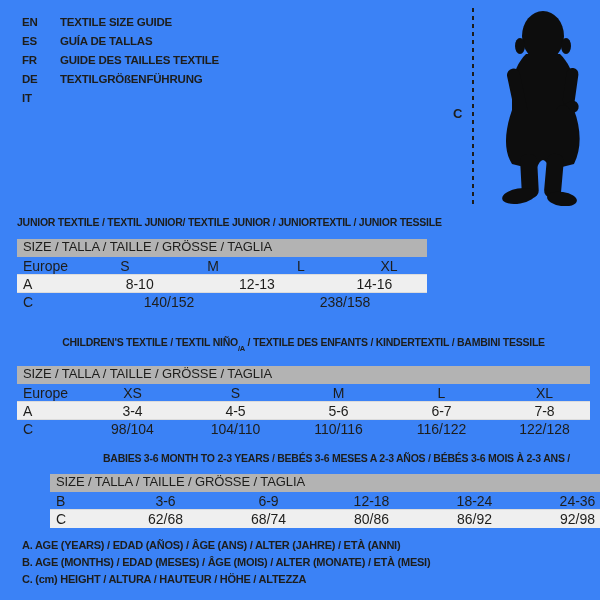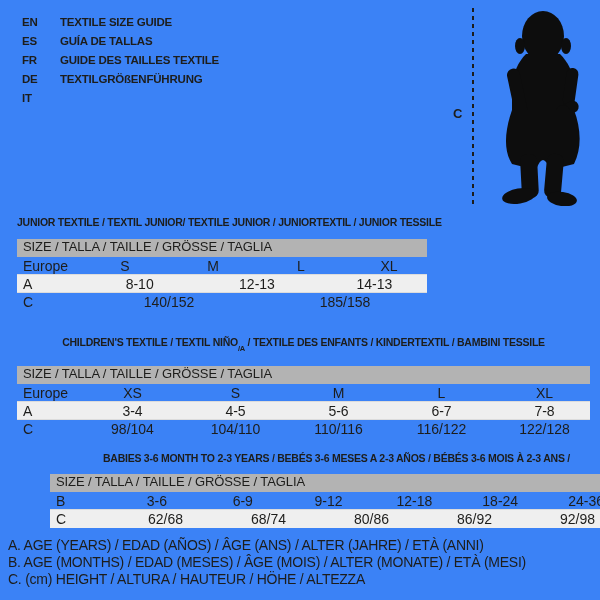--- a/index.html
+++ b/index.html
@@ -30,21 +30,21 @@
   #sec-junior .band{margin-top:10px;}
   #sec-children .band{margin-top:13px;}
   #sec-babies .band{margin-top:8px;}
   .trow{display:flex;height:18px;line-height:18px;font-size:14px;box-sizing:border-box;border-bottom:1px solid #dcdcdc;gap:12px;}
   .trow:last-child{border-bottom:none;}
   .trow.shaded{background:#efefef;}
   .cell{flex:1;text-align:center;white-space:nowrap;}
   .cell.label{flex:0 0 52px;text-align:left;padding-left:6px;}
 
   
-  .notes{position:absolute;left:8px;top:537px;font-weight:normal;font-size:14px;line-height:17px;letter-spacing:-0.25px;white-space:nowrap;}
+  .notes{position:absolute;left:22px;top:537px;font-weight:bold;font-size:11px;line-height:17px;letter-spacing:-0.25px;white-space:nowrap;}
 </style>
 </head>
 <body>
 
 <div class="canvas">
 
   <div class="lang-header">
     <div class="lang-row">
       <span class="lang-code">EN</span>
       <span class="lang-label">TEXTILE SIZE GUIDE</span>
@@ -94,26 +94,26 @@
           <span class="cell label">Europe</span>
           <span class="cell">S</span>
           <span class="cell">M</span>
           <span class="cell">L</span>
           <span class="cell">XL</span>
         </div>
         <div class="trow shaded">
           <span class="cell label">A</span>
           <span class="cell">8-10</span>
           <span class="cell">12-13</span>
-          <span class="cell">14-13</span>
+          <span class="cell">14-16</span>
         </div>
         <div class="trow">
           <span class="cell label">C</span>
           <span class="cell">140/152</span>
-          <span class="cell">185/158</span>
+          <span class="cell">238/158</span>
         </div>
       </div>
   </section>
 
   <section class="tblock" id="sec-children">
     <h2 class="sec-title"><span>CHILDREN'S TEXTILE / TEXTIL NIÑO</span><sub>/A</sub><span> / TEXTILE DES ENFANTS / KINDERTEXTIL / BAMBINI TESSILE</span></h2>
     <div class="band">SIZE / TALLA / TAILLE / GRÖSSE / TAGLIA</div>
     <div class="trows">
         <div class="trow">
           <span class="cell label">Europe</span>
@@ -145,21 +145,20 @@
   <section class="tblock" id="sec-babies">
     <h2 class="sec-title sec-title-2l">
       <div>BABIES 3-6 MONTH TO 2-3 YEARS / BEBÉS 3-6 MESES A 2-3 AÑOS / BÉBÉS 3-6 MOIS À 2-3 ANS /</div>
     </h2>
     <div class="band">SIZE / TALLA / TAILLE / GRÖSSE / TAGLIA</div>
     <div class="trows">
         <div class="trow">
           <span class="cell label">B</span>
           <span class="cell">3-6</span>
           <span class="cell">6-9</span>
-          <span class="cell">9-12</span>
           <span class="cell">12-18</span>
           <span class="cell">18-24</span>
           <span class="cell">24-36</span>
         </div>
         <div class="trow shaded">
           <span class="cell label">C</span>
           <span class="cell">62/68</span>
           <span class="cell">68/74</span>
           <span class="cell">80/86</span>
           <span class="cell">86/92</span>

